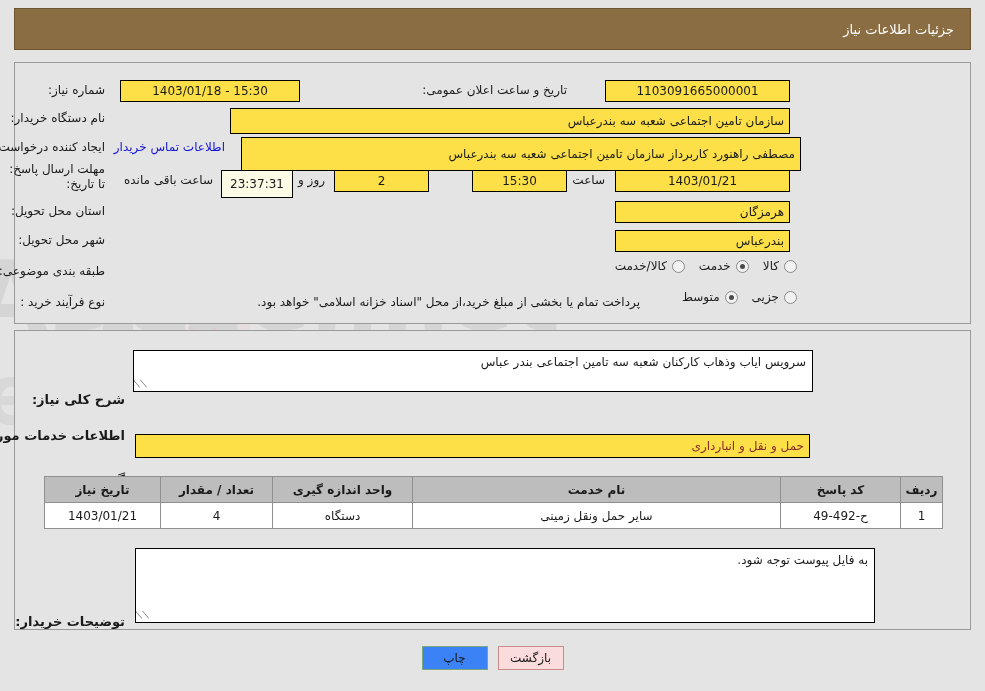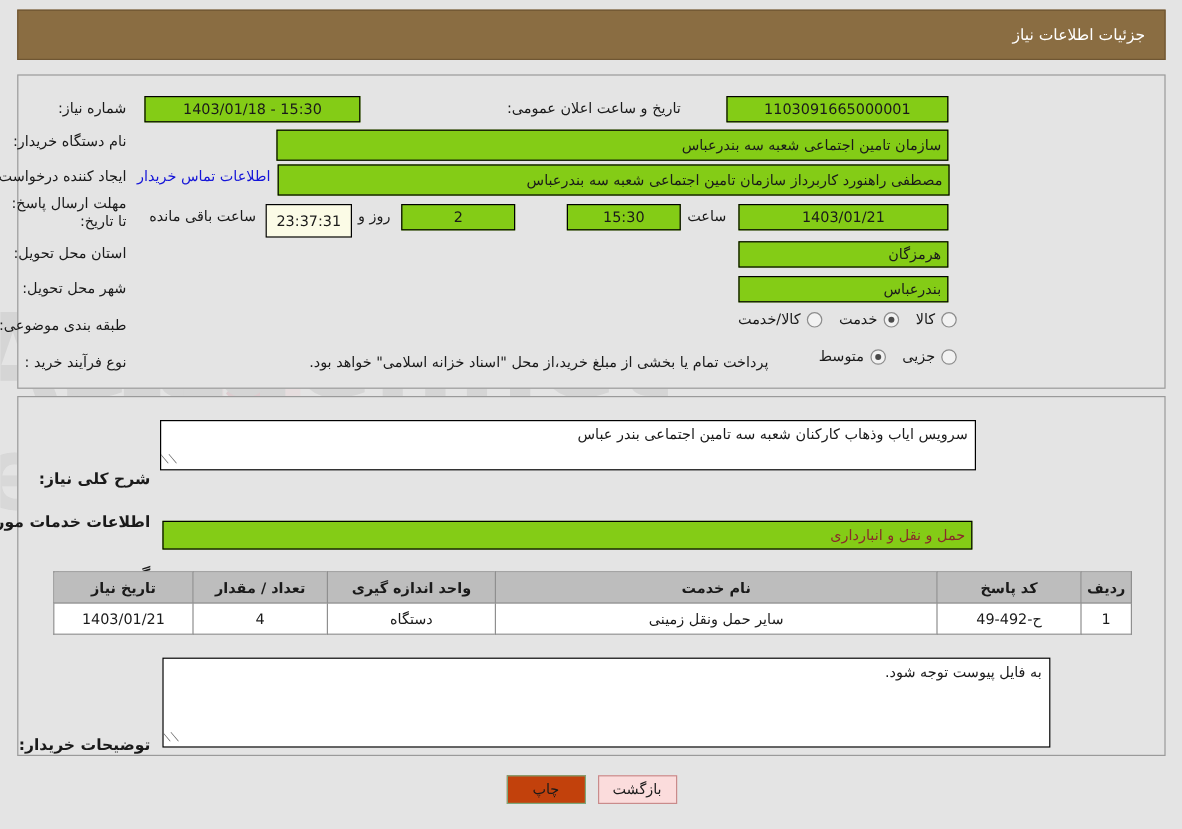--- a/index.html
+++ b/index.html
@@ -67,21 +67,21 @@
     white-space: nowrap;
     z-index: 3;
     line-height: 16px;
   }
   .lbl.bold { font-weight: bold; margin-top: 32px; }
   .lbl.link { color: #1414d8; cursor: pointer; }
 
   
   .fld {
     position: absolute;
-    background: #84cc16;
+    background: #fde047;
     border: 1px solid #000000;
     font-size: 12px;
     color: #1a1a1a;
     display: flex;
     align-items: center;
     padding: 0 5px;
     z-index: 3;
     white-space: nowrap;
     overflow: hidden;
     line-height: normal;
@@ -180,21 +180,21 @@
     height: 24px;
     border: 1px solid #6e6e6e;
     font-size: 12px;
     color: #1a1a1a;
     display: flex;
     align-items: center;
     justify-content: center;
     cursor: pointer;
     padding: 0 10px;
   }
-  .btn.print  { background: #c2410c; border-color: #7ba87b; }
+  .btn.print  { background: #3b82f6; border-color: #7ba87b; }
   .btn.back   { background: #fbdcdc; border-color: #c98b8b; }
 </style>
 </head>
 <body>
 
 <div id="page">
 
   <svg id="watermark" viewBox="0 0 985 240" xmlns="http://www.w3.org/2000/svg">
     <g fill="#cfcfcf">
       <path d="M170 20 L250 48 L250 120 Q250 176 210 206 Q170 176 170 120 Z" fill="#e8d3d6" opacity=".75"></path>
@@ -218,21 +218,21 @@
 
   <div class="lbl" style="right:880px; top:82px;">شماره نیاز:</div>
   <div class="fld c" style="right:195px; top:80px; width:185px; height:22px;">1103091665000001</div>
   <div class="lbl" style="right:418px; top:82px;">تاریخ و ساعت اعلان عمومی:</div>
   <div class="fld c" style="right:685px; top:80px; width:180px; height:22px;">15:30 - 1403/01/18</div>
 
   <div class="lbl" style="right:880px; top:110px;">نام دستگاه خریدار:</div>
   <div class="fld r" style="right:195px; top:108px; width:560px; height:26px;">سازمان تامین اجتماعی شعبه سه بندرعباس</div>
 
   <div class="lbl" style="right:880px; top:139px;">ایجاد کننده درخواست:</div>
-  <div class="fld r" style="right:194px; top:137px; width:560px; height:26px;">مصطفی راهنورد کاربرداز سازمان تامین اجتماعی شعبه سه بندرعباس</div>
+  <div class="fld r" style="right:184px; top:137px; width:560px; height:34px;">مصطفی راهنورد کاربرداز سازمان تامین اجتماعی شعبه سه بندرعباس</div>
   <div class="lbl link" style="right:760px; top:139px;">اطلاعات تماس خریدار</div>
 
   <div class="lbl" style="right:880px; top:162px; line-height:15px; white-space:normal; width:96px; text-align:right;">مهلت ارسال پاسخ: تا تاریخ:</div>
   <div class="fld c" style="right:195px; top:170px; width:175px; height:22px;">1403/01/21</div>
   <div class="lbl" style="right:380px; top:172px;">ساعت</div>
   <div class="fld c" style="right:418px; top:170px; width:95px; height:22px;">15:30</div>
   <div class="fld c" style="right:556px; top:170px; width:95px; height:22px;">2</div>
   <div class="lbl" style="right:660px; top:172px;">روز و</div>
   <div class="fld c cream" style="right:692px; top:170px; width:72px; height:28px;">23:37:31</div>
   <div class="lbl" style="right:772px; top:172px;">ساعت باقی مانده</div>

